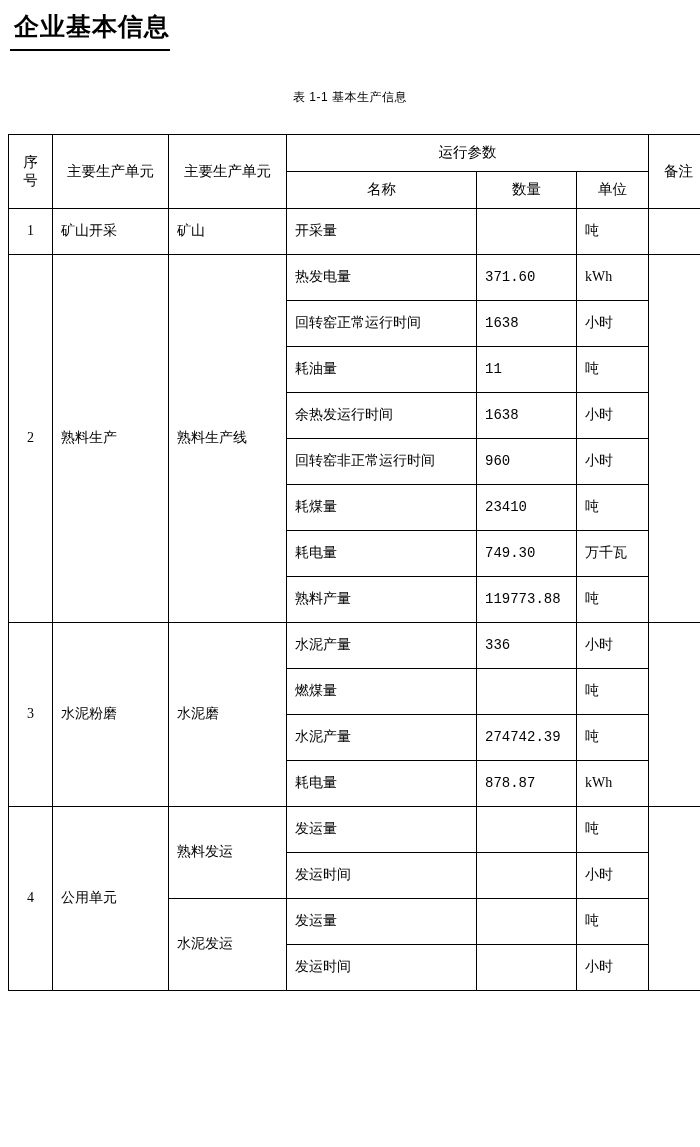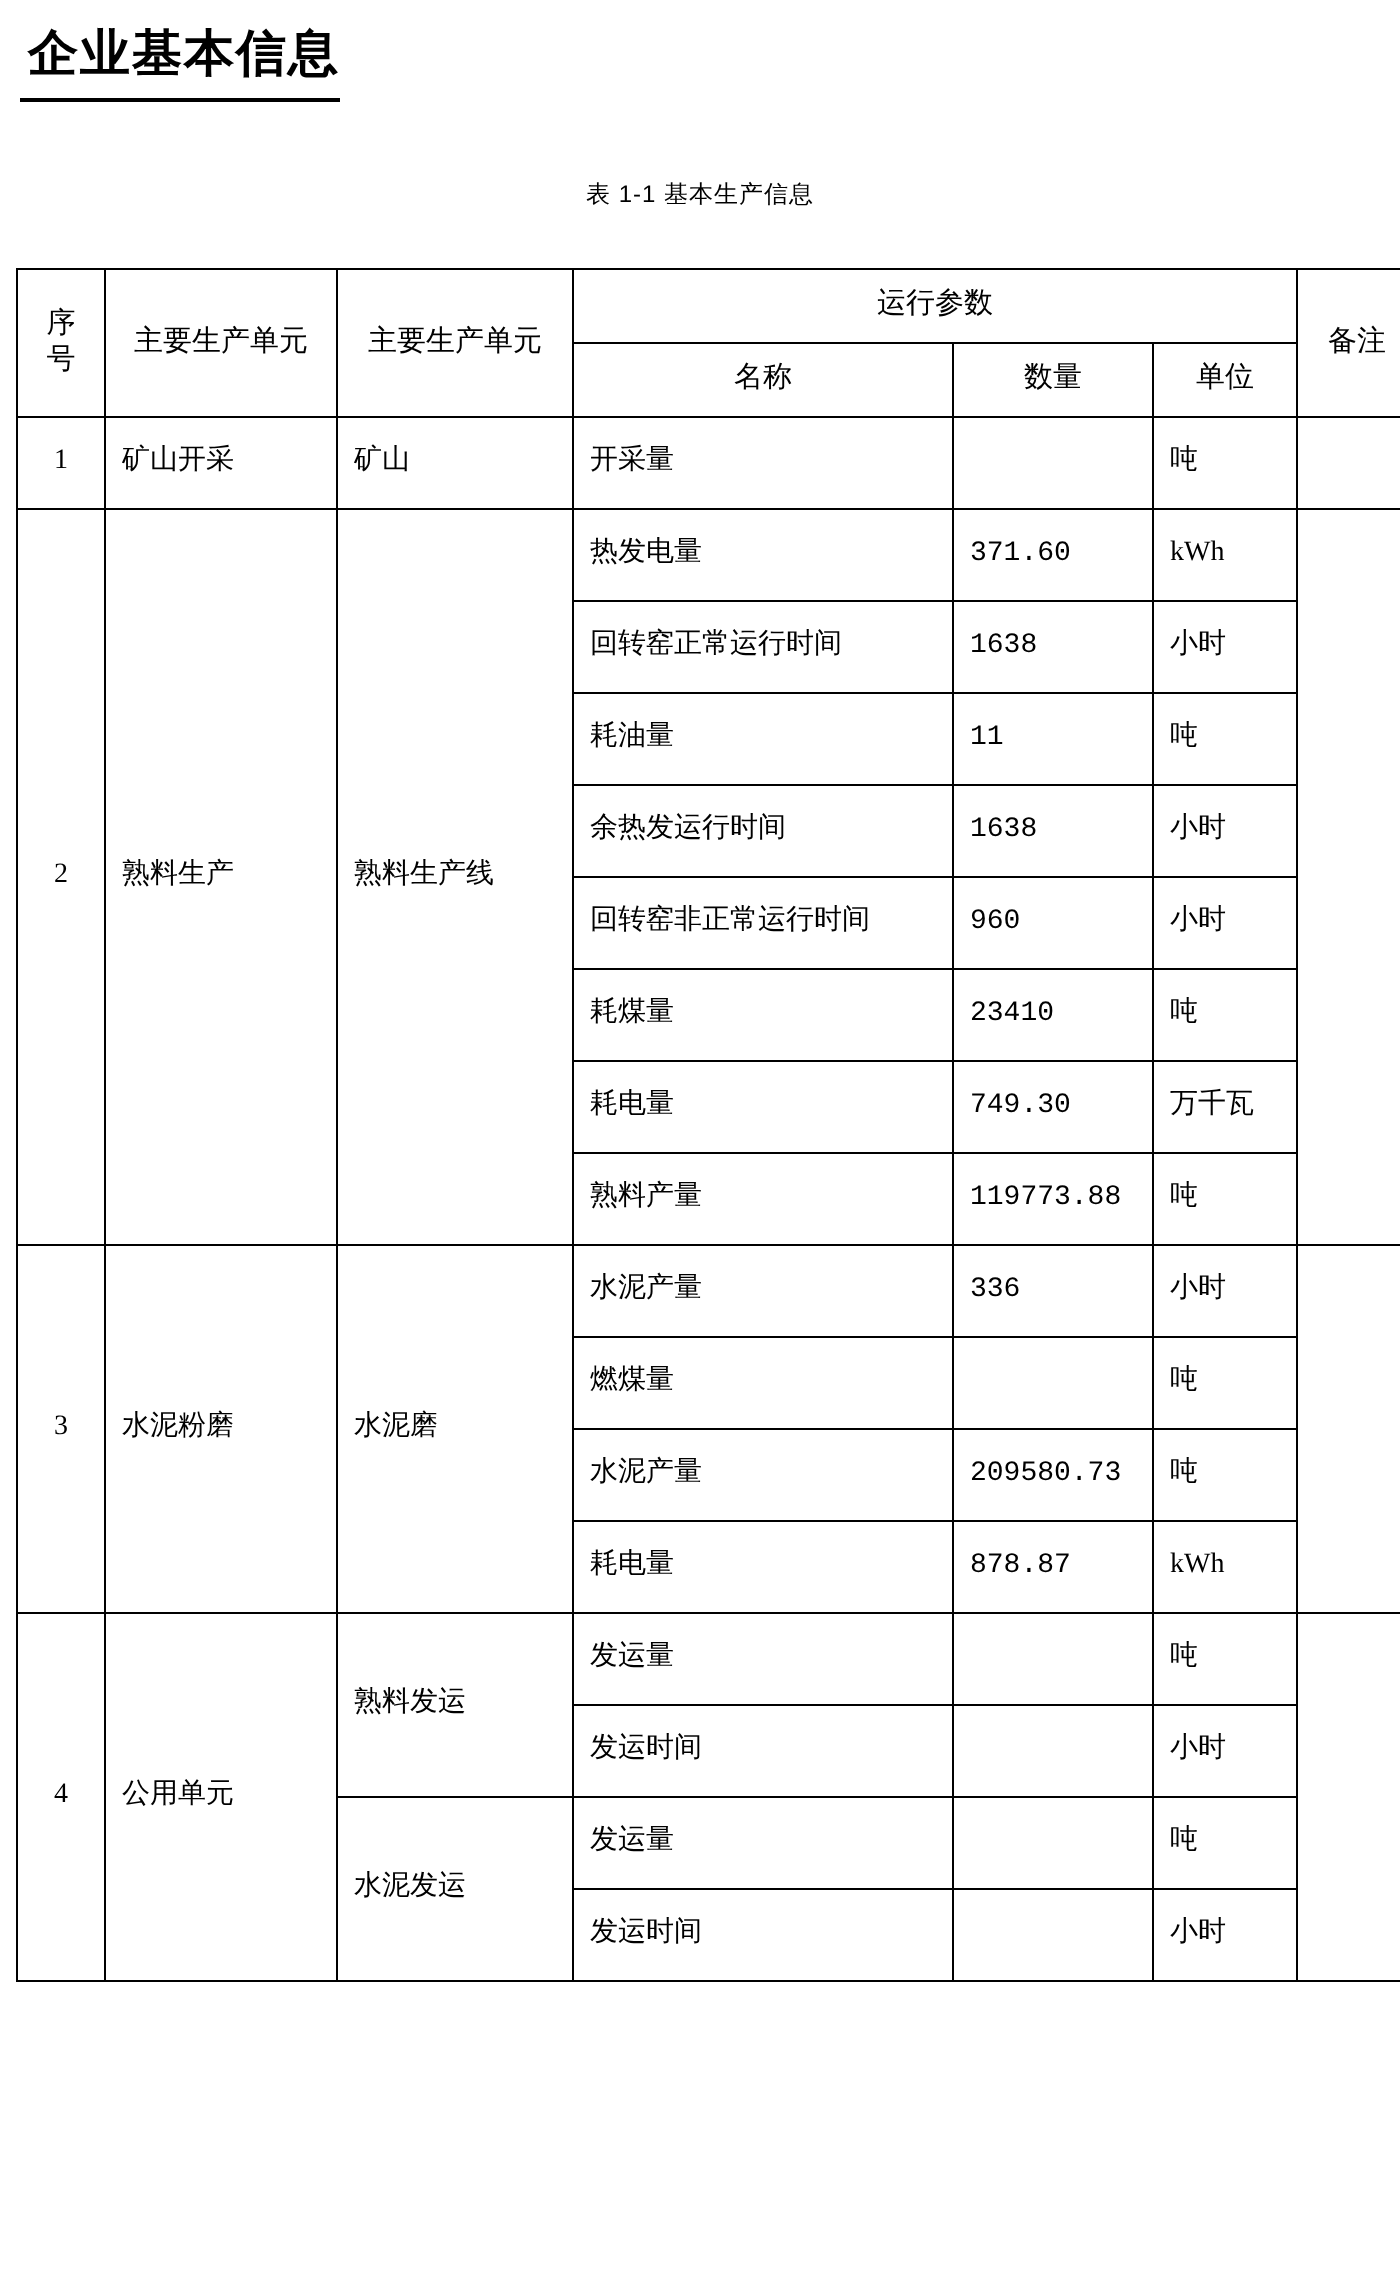--- a/index.html
+++ b/index.html
@@ -212,21 +212,21 @@
         <td class="param-unit">小时</td>
         <td class="remark" rowspan="4"></td>
       </tr>
       <tr class="datarow">
         <td class="param-name">燃煤量</td>
         <td class="param-qty num"></td>
         <td class="param-unit">吨</td>
       </tr>
       <tr class="datarow">
         <td class="param-name">水泥产量</td>
-        <td class="param-qty num">209580.73</td>
+        <td class="param-qty num">274742.39</td>
         <td class="param-unit">吨</td>
       </tr>
       <tr class="datarow">
         <td class="param-name">耗电量</td>
         <td class="param-qty num">878.87</td>
         <td class="param-unit">kWh</td>
       </tr>
 
       <tr class="datarow">
         <td class="idx" rowspan="4">4</td>

